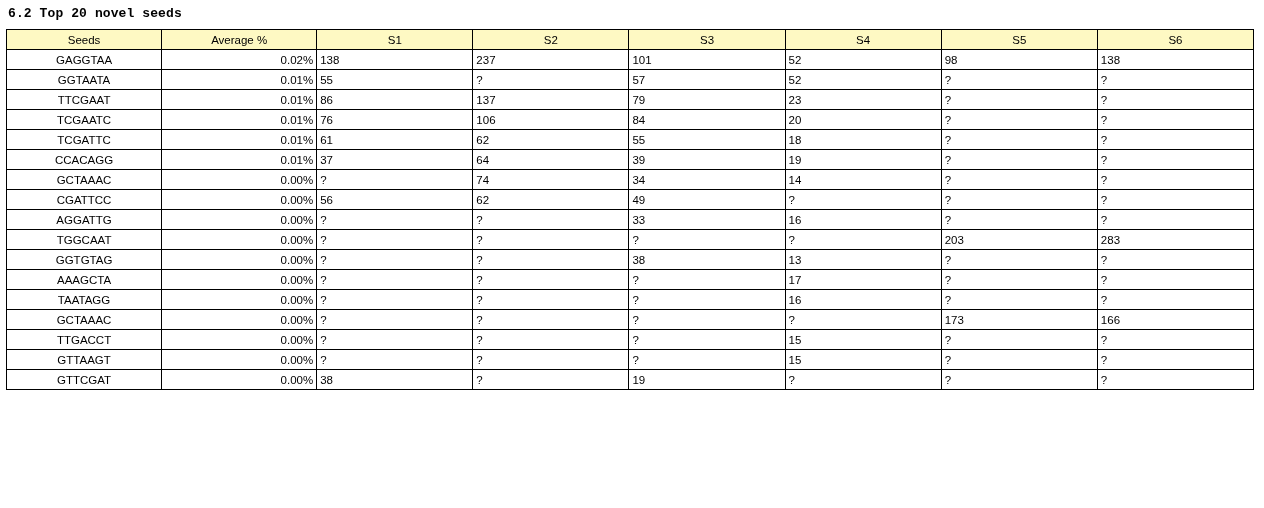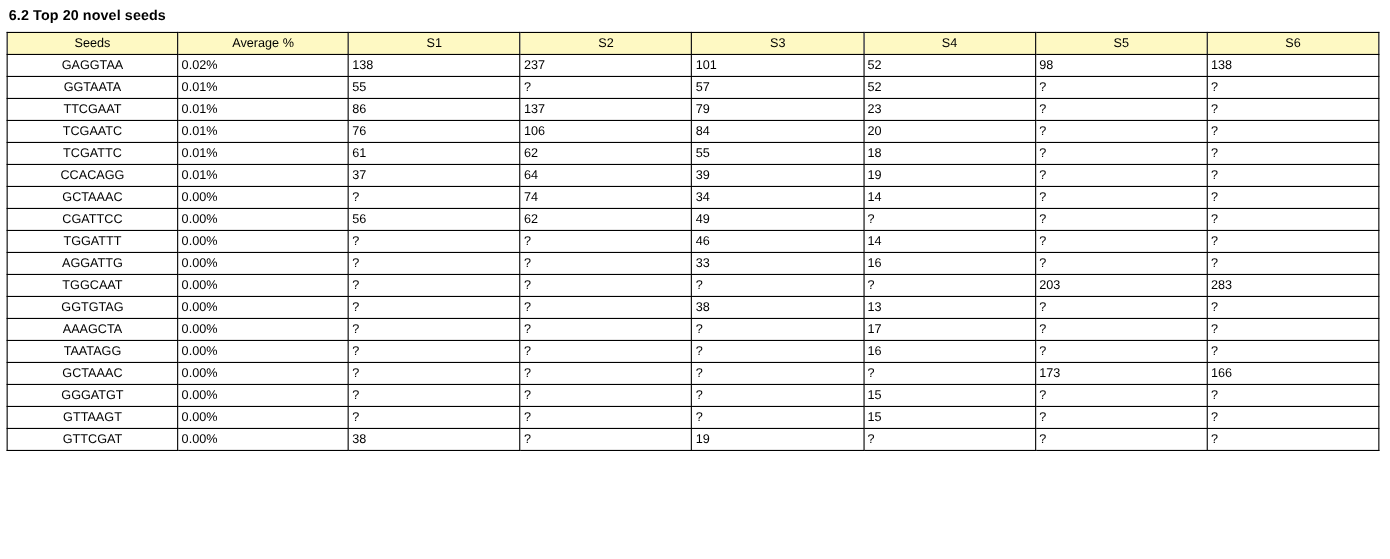--- a/index.html
+++ b/index.html
@@ -18,20 +18,21 @@
   .page {
     padding: 6px 0 0 6px;
     box-sizing: border-box;
   }
   .section-title {
     font-size: 13px;
     font-weight: bold;
     color: #000000;
     margin: 0 0 8px 2px;
     letter-spacing: 0.1px;
+    font-family: Liberation Mono, monospace;
   }
   table.seed-table {
     border-collapse: collapse;
     table-layout: fixed;
     width: 1248px;
     border: 1px solid #000000;
   }
   table.seed-table th,
   table.seed-table td {
     border: 1px solid #000000;
@@ -45,21 +46,21 @@
   }
   table.seed-table thead th {
     background: #fef9c3;
     text-align: center;
     height: 20px;
   }
   td.seed-name {
     text-align: center;
   }
   td.avg-pct {
-    text-align: left;
+    text-align: right;
   }
   td.sample-val {
     text-align: left;
   }
   col.c-seed { width: 155px; }
   col.c-avg  { width: 155px; }
   col.c-s    { width: 156px; }
 </style>
 </head>
 <body>
@@ -165,30 +166,20 @@
           <td class="seed-name">CGATTCC</td>
           <td class="avg-pct">0.00%</td>
           <td class="sample-val">56</td>
           <td class="sample-val">62</td>
           <td class="sample-val">49</td>
           <td class="sample-val">?</td>
           <td class="sample-val">?</td>
           <td class="sample-val">?</td>
         </tr>
         <tr>
-          <td class="seed-name">TGGATTT</td>
-          <td class="avg-pct">0.00%</td>
-          <td class="sample-val">?</td>
-          <td class="sample-val">?</td>
-          <td class="sample-val">46</td>
-          <td class="sample-val">14</td>
-          <td class="sample-val">?</td>
-          <td class="sample-val">?</td>
-        </tr>
-        <tr>
           <td class="seed-name">AGGATTG</td>
           <td class="avg-pct">0.00%</td>
           <td class="sample-val">?</td>
           <td class="sample-val">?</td>
           <td class="sample-val">33</td>
           <td class="sample-val">16</td>
           <td class="sample-val">?</td>
           <td class="sample-val">?</td>
         </tr>
         <tr>
@@ -235,21 +226,21 @@
           <td class="seed-name">GCTAAAC</td>
           <td class="avg-pct">0.00%</td>
           <td class="sample-val">?</td>
           <td class="sample-val">?</td>
           <td class="sample-val">?</td>
           <td class="sample-val">?</td>
           <td class="sample-val">173</td>
           <td class="sample-val">166</td>
         </tr>
         <tr>
-          <td class="seed-name">GGGATGT</td>
+          <td class="seed-name">TTGACCT</td>
           <td class="avg-pct">0.00%</td>
           <td class="sample-val">?</td>
           <td class="sample-val">?</td>
           <td class="sample-val">?</td>
           <td class="sample-val">15</td>
           <td class="sample-val">?</td>
           <td class="sample-val">?</td>
         </tr>
         <tr>
           <td class="seed-name">GTTAAGT</td>

